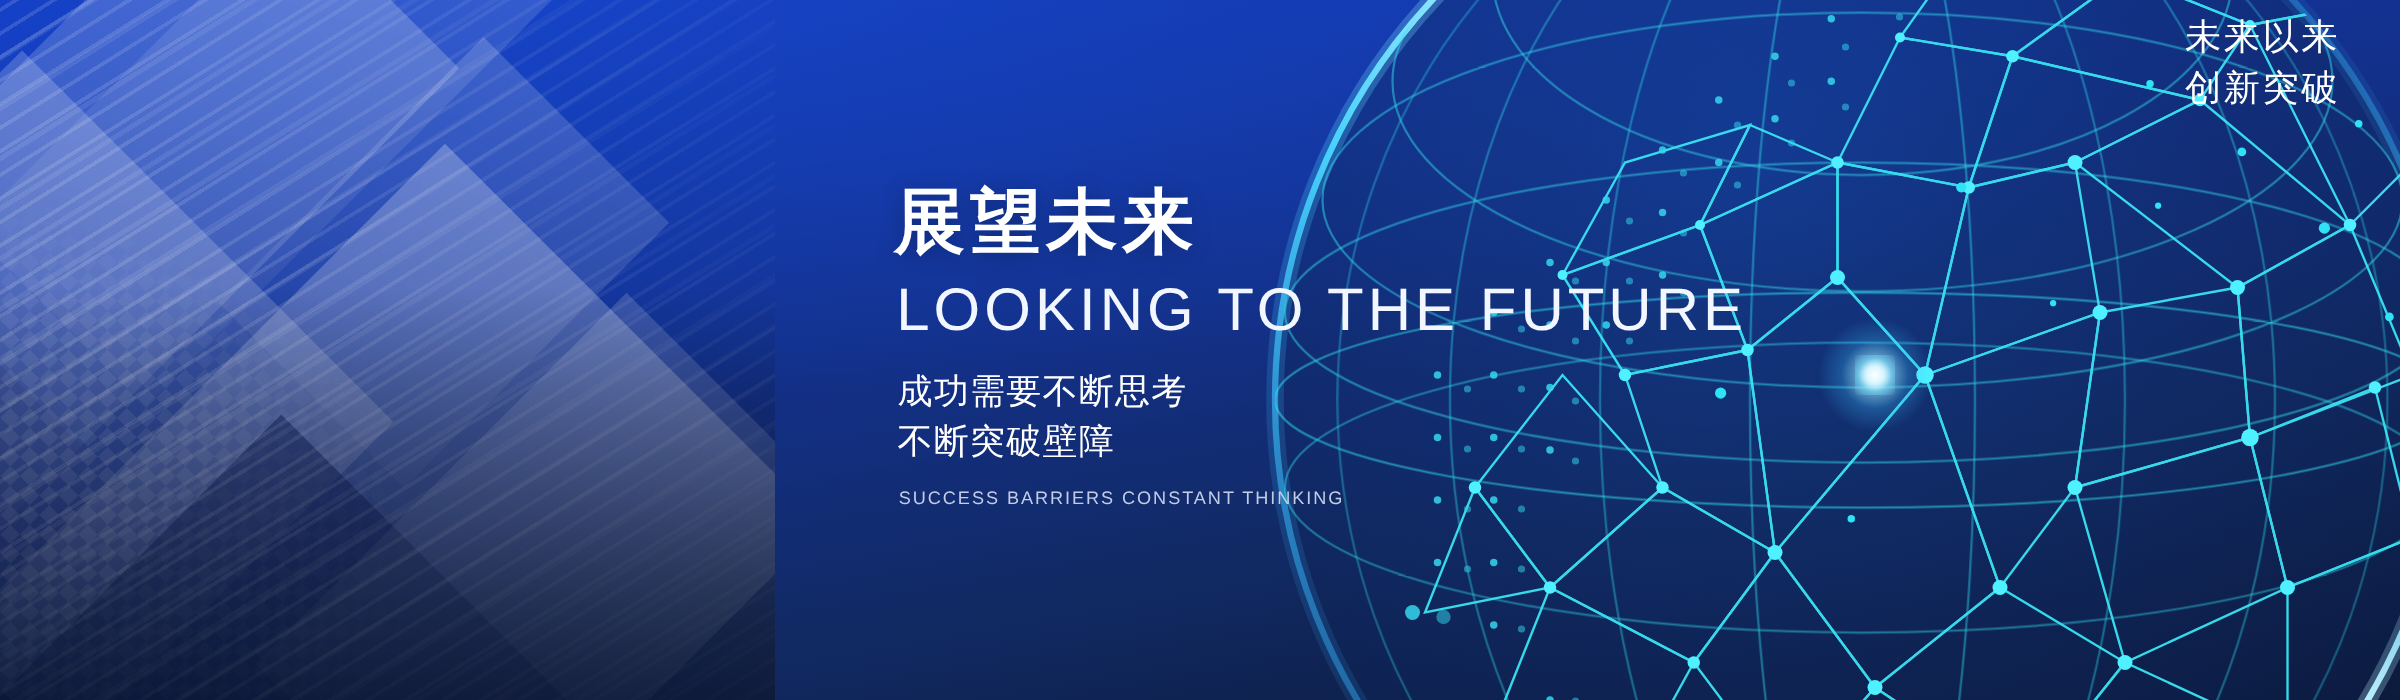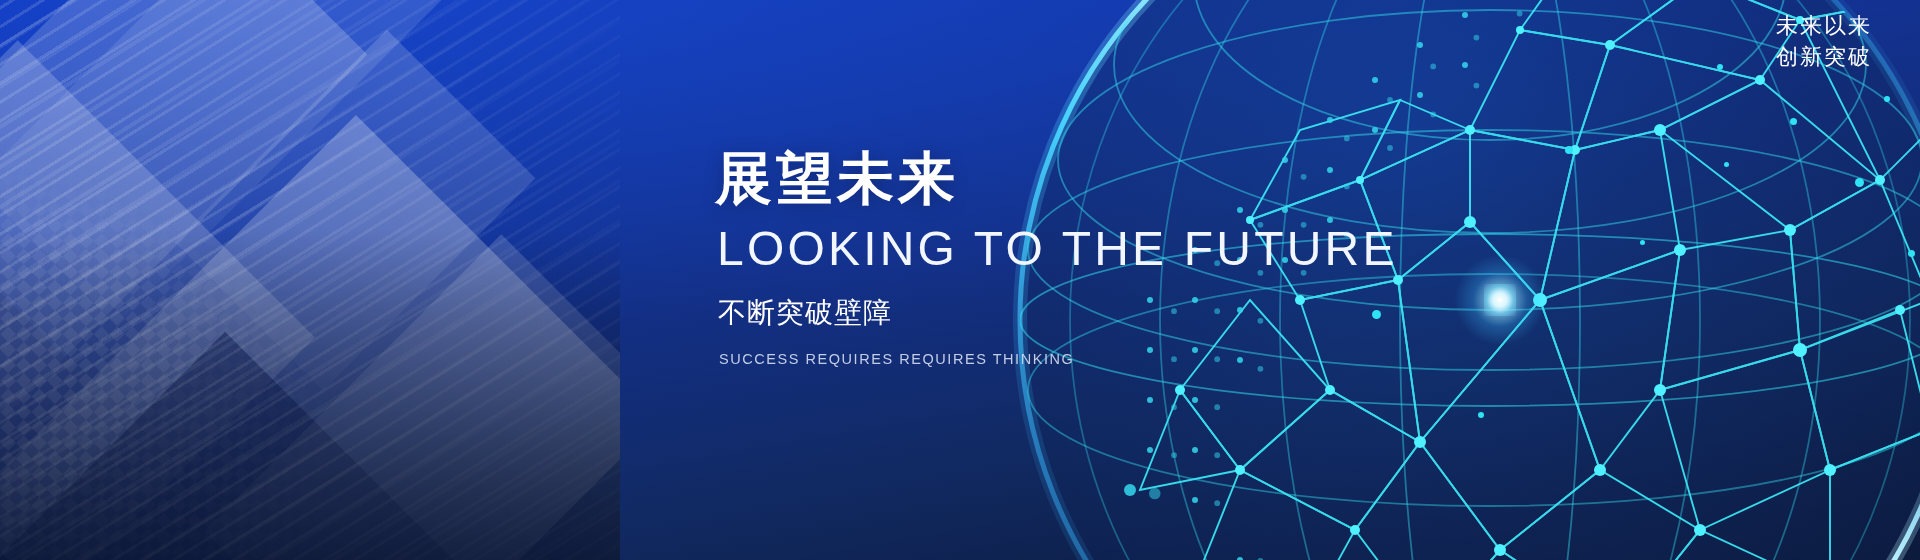--- a/index.html
+++ b/index.html
@@ -98,21 +98,21 @@
     letter-spacing:1px; line-height:1.42; margin:20px 0 0 3px;
   }
   .sub-en{
     font-size:14.5px; font-weight:400; color:#c3cde6;
     letter-spacing:1.55px; line-height:1.75; margin:14px 0 0 4px;
   }
 
   
   .corner{
     position:absolute; right:48px; top:10px; text-align:right;
-    font-size:22px; font-weight:400; color:#ffffff;
+    font-size:29px; font-weight:400; color:#ffffff;
     letter-spacing:2px; line-height:1.42;
   }
 
   
   .globe-wrap{
     position:absolute; right:-60px; bottom:-250px;
     width:980px; height:980px; pointer-events:none;
   }
   .globe-wrap svg{display:block; width:100%; height:100%;}
   .glow-spot{
@@ -321,20 +321,21 @@
 
   <div class="corner">
     <div>未来以来</div>
     <div>创新突破</div>
   </div>
 
   <div class="copy">
     <h1 class="title-cn">展望未来</h1>
     <div class="title-en">LOOKING TO THE FUTURE</div>
     <div class="sub-cn">
+      <div>成功需要不断思考</div>
       <div>不断突破壁障</div>
     </div>
     <div class="sub-en">
-      <div>SUCCESS REQUIRES REQUIRES THINKING</div>
+      <div>SUCCESS BARRIERS CONSTANT THINKING</div>
     </div>
   </div>
 
 </div>
 
 </body></html>

